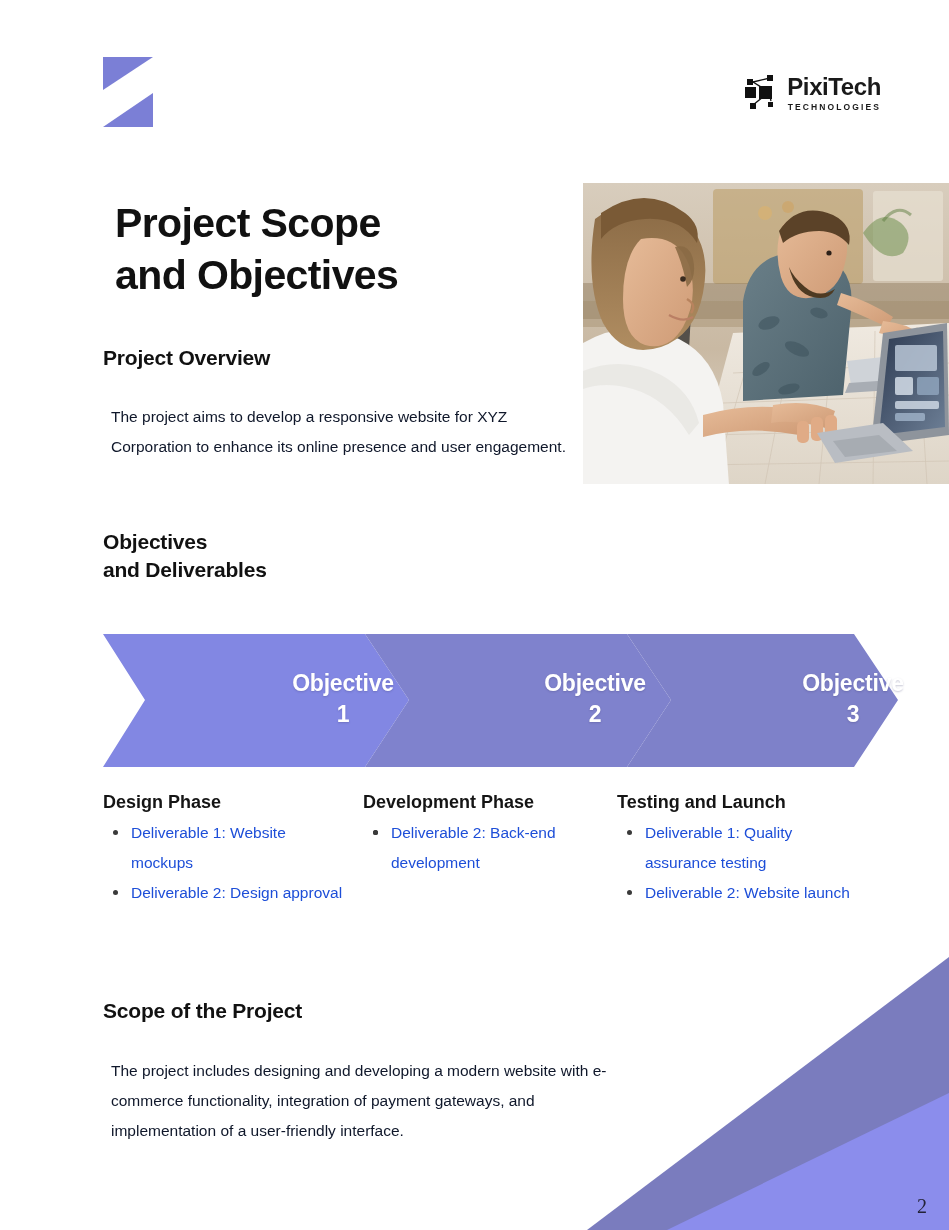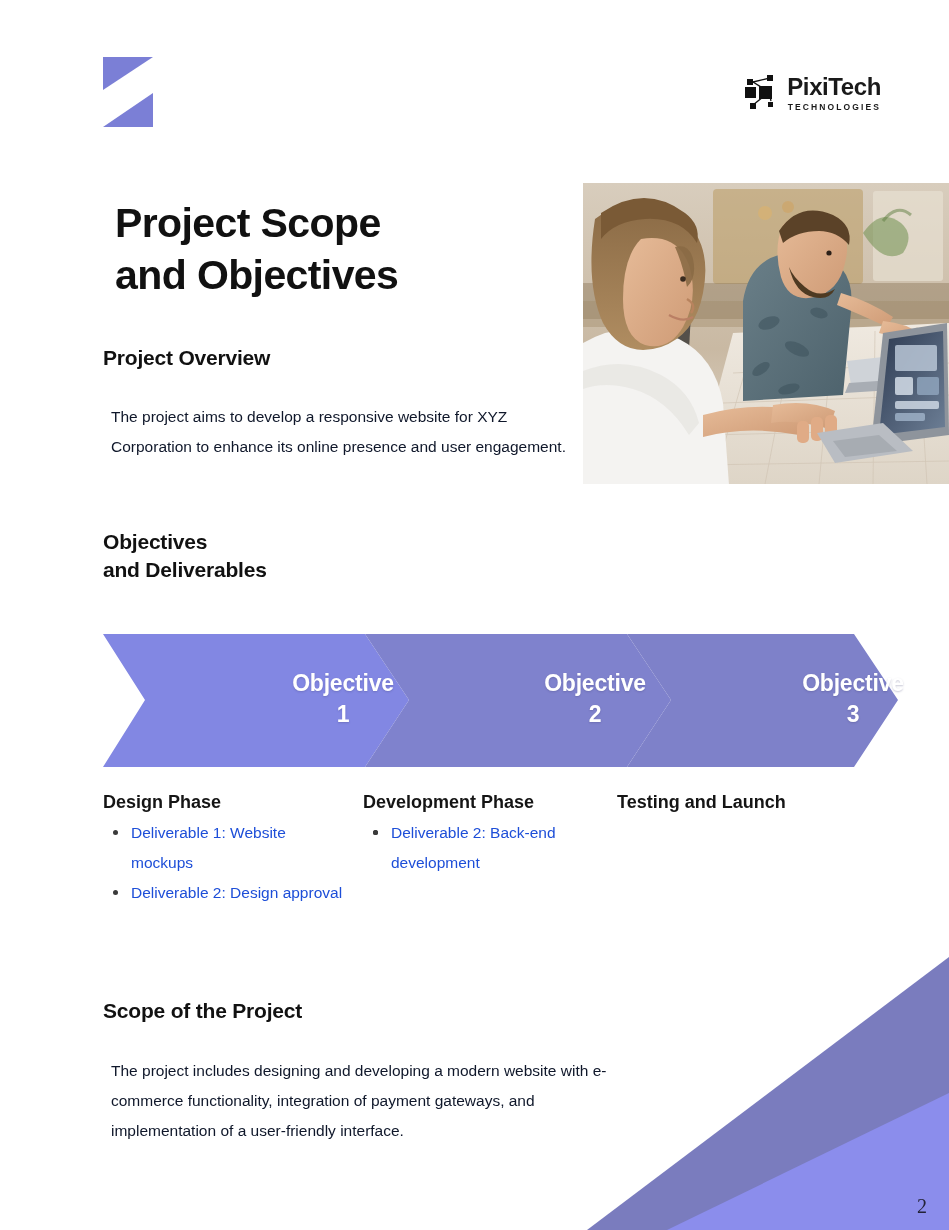--- a/index.html
+++ b/index.html
@@ -345,20 +345,24 @@
 <div class="deliv-col" id="deliv-col-1">
   <div class="deliv-title">Development Phase</div>
   <ul class="deliv-list">
     <li><span class="bullet-dot"></span></li>
     <li><span class="bullet-dot"></span><span>Deliverable 2: Back-end development</span></li>
   </ul>
 </div>
 
 <div class="deliv-col" id="deliv-col-2">
   <div class="deliv-title">Testing and Launch</div>
+  <ul class="deliv-list">
+    <li><span class="bullet-dot"></span><span>Deliverable 1: Quality assurance testing</span></li>
+    <li><span class="bullet-dot"></span><span>Deliverable 2: Website launch</span></li>
+  </ul>
 </div>
 
 <h2 class="section-heading" id="scope-heading">Scope of the Project</h2>
 <p class="body-copy" id="scope-text">The project includes designing and developing a modern website with e-commerce functionality, integration of payment gateways, and implementation of a user-friendly interface.</p>
 
 <div class="corner-decor">
   <svg width="390" height="285" viewBox="0 0 390 285" xmlns="http://www.w3.org/2000/svg">
     <polygon points="390,12 390,285 28,285" fill="#7a7cbe"></polygon>
     <polygon points="390,148 390,285 108,285" fill="#8b8dec"></polygon>
   </svg>

